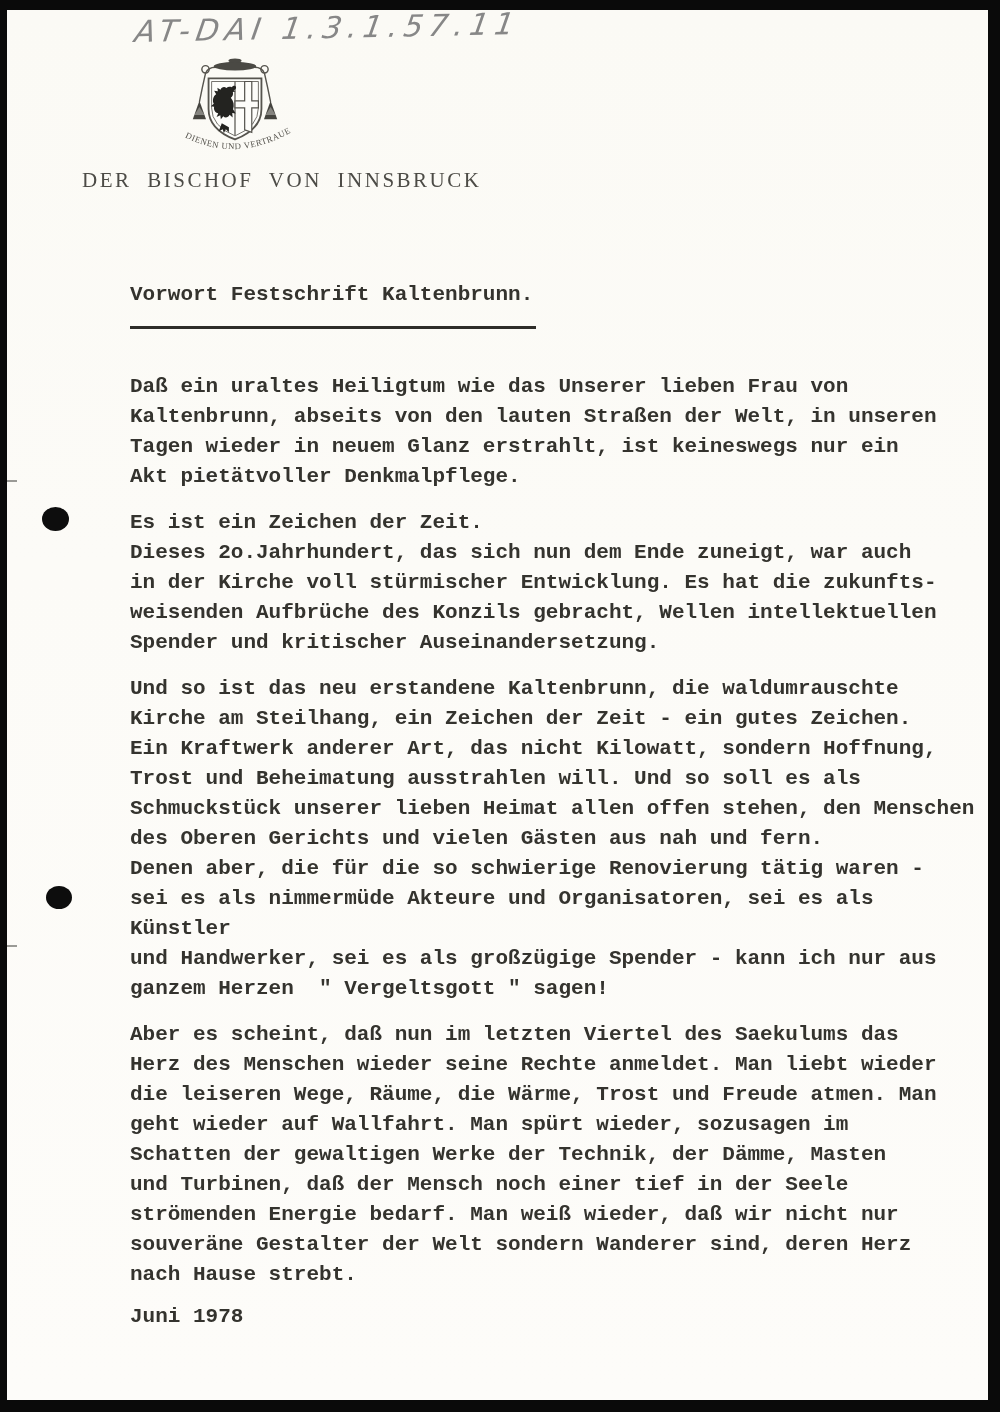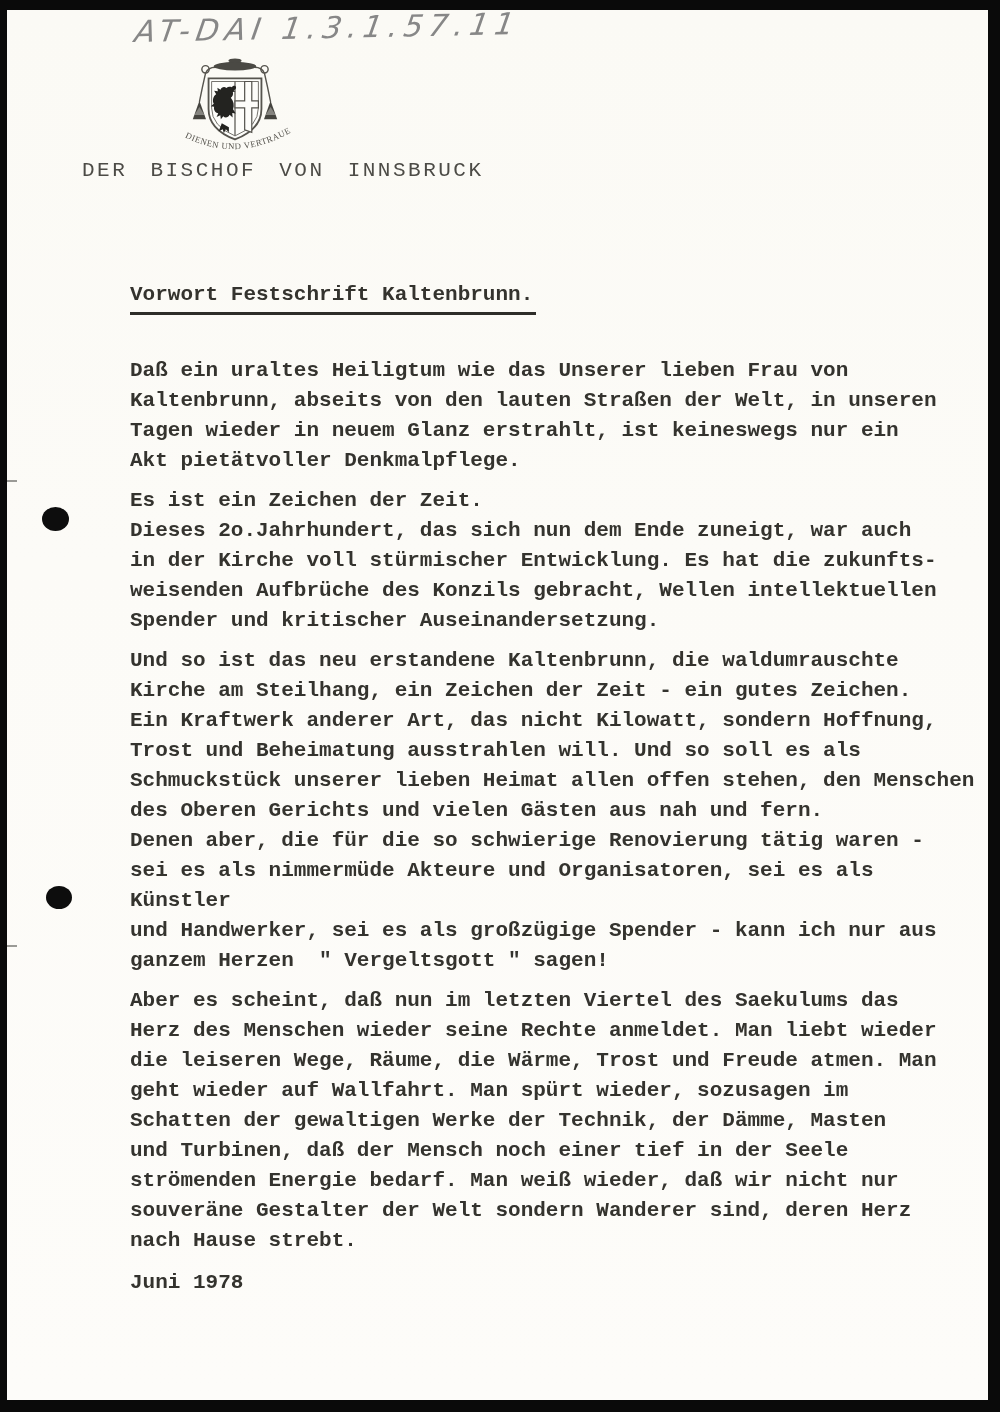--- a/index.html
+++ b/index.html
@@ -29,55 +29,55 @@
     white-space: nowrap;
   }
   
   .crest {
     position: absolute;
     left: 168px; top: 46px;
     width: 120px; height: 110px;
   }
   .letterhead-sender {
     position: absolute;
-    left: 75px; top: 149px;
-    font-family: Liberation Mono, monospace;
+    left: 75px; top: 158px;
+    font-family: Liberation Serif, serif;
     font-size: 21px;
     letter-spacing: 2.5px;
     word-spacing: 8px;
     color: #4c4b46;
     white-space: nowrap;
   }
   
   .tw {
     font-family: "Liberation Mono", "DejaVu Sans Mono", monospace;
     font-weight: bold;
     color: #34332e;
     font-size: 21px;
     line-height: 30px;
   }
   .doc-title {
     position: absolute;
     left: 123px; top: 270px;
   }
   .doc-title span {
     display: inline-block;
-    padding-bottom: 2px;
+    padding-bottom: 16px;
     padding-right: 3px;
     border-bottom: 3px solid #2e2d29;
     white-space: nowrap;
   }
   .body-text {
     position: absolute;
     left: 123px; top: 346px;
     width: 850px;
   }
   .para {
     white-space: pre-wrap;
-    margin: 0 0 10px 0;
+    margin: 16px 0 10px 0;
   }
   .doc-date {
     margin-top: 12px;
     white-space: nowrap;
   }
   
   .hole {
     position: absolute;
     background: #0d0d0d;
     border-radius: 50%;

